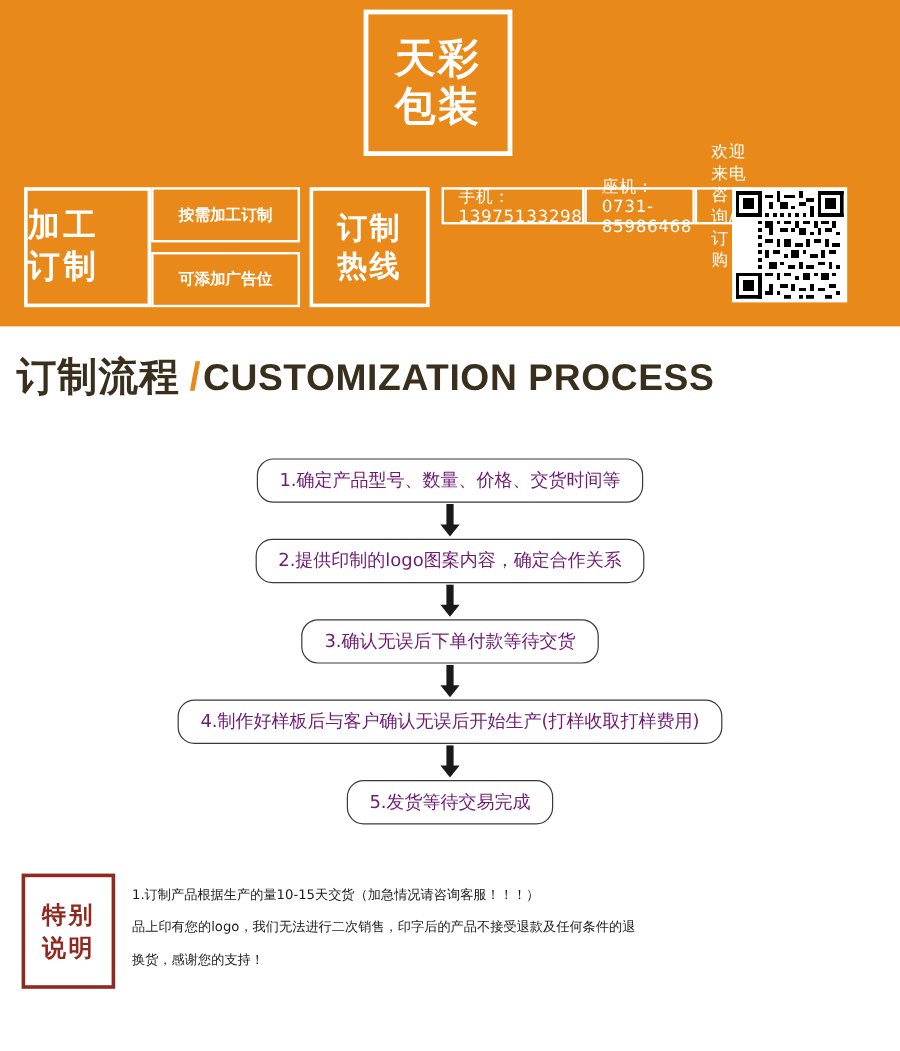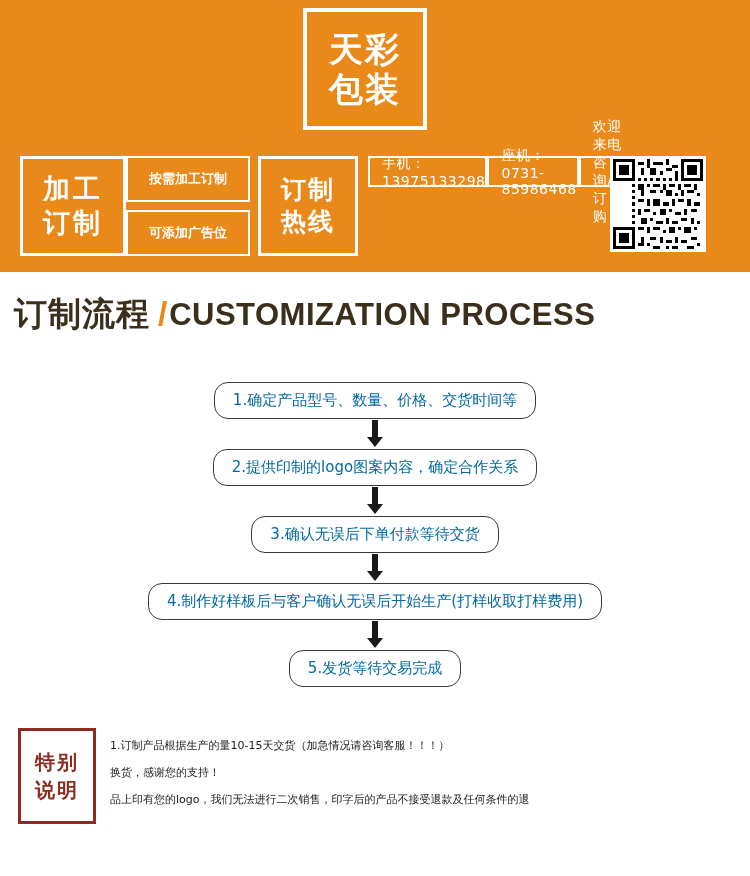--- a/index.html
+++ b/index.html
@@ -64,21 +64,20 @@
     align-items: flex-start;
   }
 
   .kw-box {
     width: 106px;
     height: 100px;
     border: 3px solid #ffffff;
     box-sizing: border-box;
     display: flex;
     flex-direction: column;
-    align-items: center;
     justify-content: center;
     color: #ffffff;
     font-weight: bold;
     font-size: 27px;
     line-height: 34px;
     letter-spacing: 3px;
     font-family: "DejaVu Sans", sans-serif;
   }
 
   .kw-sub {
@@ -194,21 +193,21 @@
   .flow-step {
     display: flex;
     justify-content: center;
   }
   .flow-box {
     border: 1px solid #3a3a3a;
     border-radius: 14px;
     background: #ffffff;
     padding: 8px 18px;
     font-size: 15px;
-    color: #0369a1;
+    color: #701a75;
     white-space: nowrap;
     font-family: "DejaVu Sans", sans-serif;
   }
   .arrow {
     display: flex;
     justify-content: center;
     height: 30px;
     align-items: center;
   }
   .arrow svg { display: block; }
@@ -455,18 +454,18 @@
 
   </div>
 
   <div class="notes">
     <div class="notes-badge">
       <div>特别</div>
       <div>说明</div>
     </div>
     <div class="notes-text">
       <p>1.订制产品根据生产的量10-15天交货（加急情况请咨询客服！！！）</p>
+      <p>品上印有您的logo，我们无法进行二次销售，印字后的产品不接受退款及任何条件的退</p>
       <p>换货，感谢您的支持！</p>
-      <p>品上印有您的logo，我们无法进行二次销售，印字后的产品不接受退款及任何条件的退</p>
     </div>
   </div>
 
 </div>
 
 </body></html>

